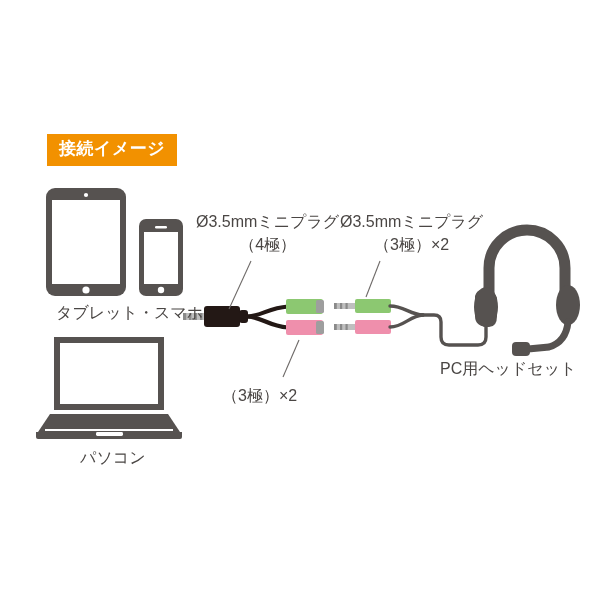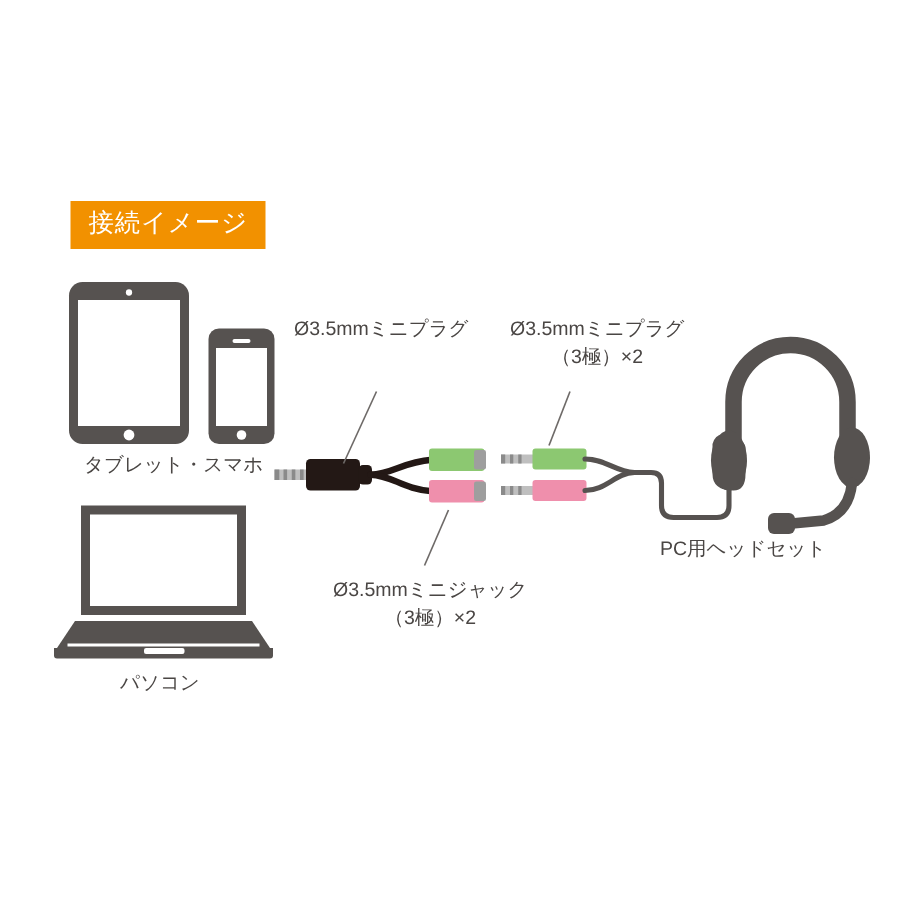--- a/index.html
+++ b/index.html
@@ -26,29 +26,29 @@
     display: block;
   }
   .badge {
     position: absolute;
     left: 47px;
     top: 134px;
     padding: 5px 12px 7px 12px;
     background: #F29100;
     color: #ffffff;
     font-size: 17px;
-    font-weight: normal;
+    font-weight: bold;
     letter-spacing: 0.5px;
     line-height: 1.15;
     white-space: nowrap;
   }
   .lbl {
     position: absolute;
     color: #4A4644;
-    font-size: 13px;
+    font-size: 16px;
     line-height: 1.45;
     white-space: nowrap;
     letter-spacing: 0px;
   }
   .lbl.center { text-align: center; }
   .lbl-line2 { display: block; }
 
   #label-plug4   { left: 196px; top: 210px; }
   #label-plug3   { left: 340px; top: 210px; }
   #label-jack3   { left: 222px; top: 384px; }
@@ -158,29 +158,29 @@
 
     <line x1="229" y1="309" x2="251" y2="261" stroke="#6E6A68" stroke-width="1.1"></line>
     <line x1="366" y1="297" x2="380" y2="261" stroke="#6E6A68" stroke-width="1.1"></line>
     <line x1="299" y1="340" x2="283" y2="377" stroke="#6E6A68" stroke-width="1.1"></line>
   </svg>
 
   <div class="badge">接続イメージ</div>
 
   <div class="lbl center" id="label-plug4">
     <span>Ø3.5mmミニプラグ</span>
+    <span class="lbl-line2 right">（4極）</span>
   </div>
 
   <div class="lbl center" id="label-plug3">
     <span>Ø3.5mmミニプラグ</span>
     <span class="lbl-line2 right">（3極）×2</span>
   </div>
 
   <div class="lbl center" id="label-jack3">
-    <span>Ø3.5mmミニジャック</span>
     <span class="lbl-line2 right">（3極）×2</span>
   </div>
 
   <div class="lbl" id="label-tablet">タブレット・スマホ</div>
   <div class="lbl" id="label-pc">パソコン</div>
   <div class="lbl" id="label-headset">PC用ヘッドセット</div>
 
 </div>
 
 </body></html>

